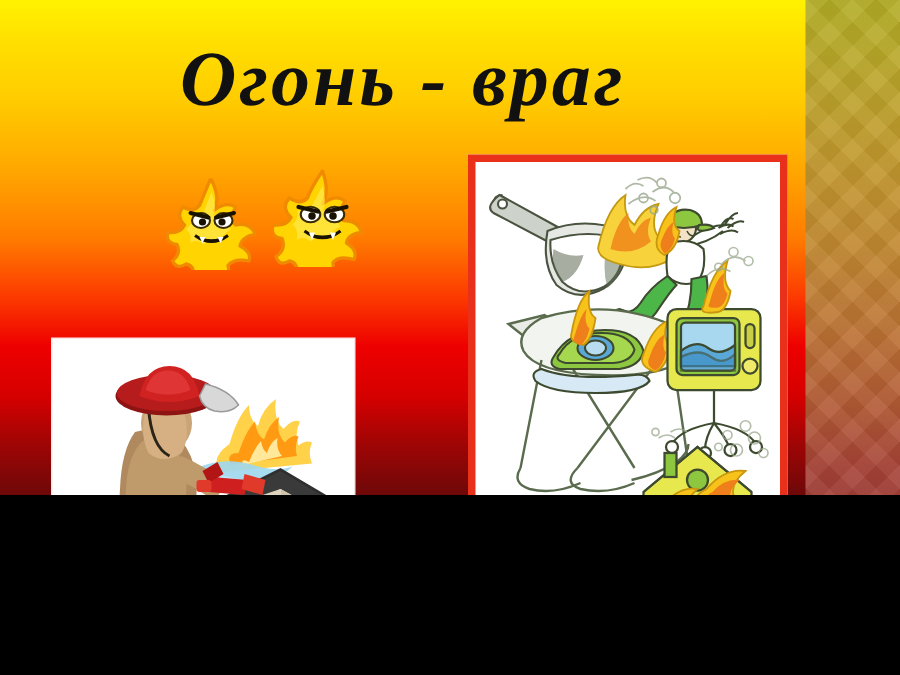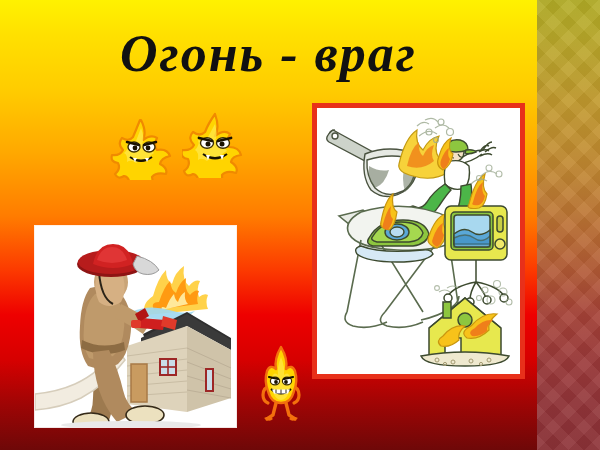--- a/index.html
+++ b/index.html
@@ -3,21 +3,21 @@
 <meta charset="utf-8">
 <style>
   html, body {
     margin: 0;
     padding: 0;
     background: #000;
   }
   #slide {
     position: relative;
     width: 600px;
-    height: 450px;
+    height: 330px;
     overflow: hidden;
     font-family: "Liberation Serif", serif;
   }
 
   
   #bg {
     position: absolute;
     inset: 0;
     background: linear-gradient(180deg,
         #fff200 0%,

